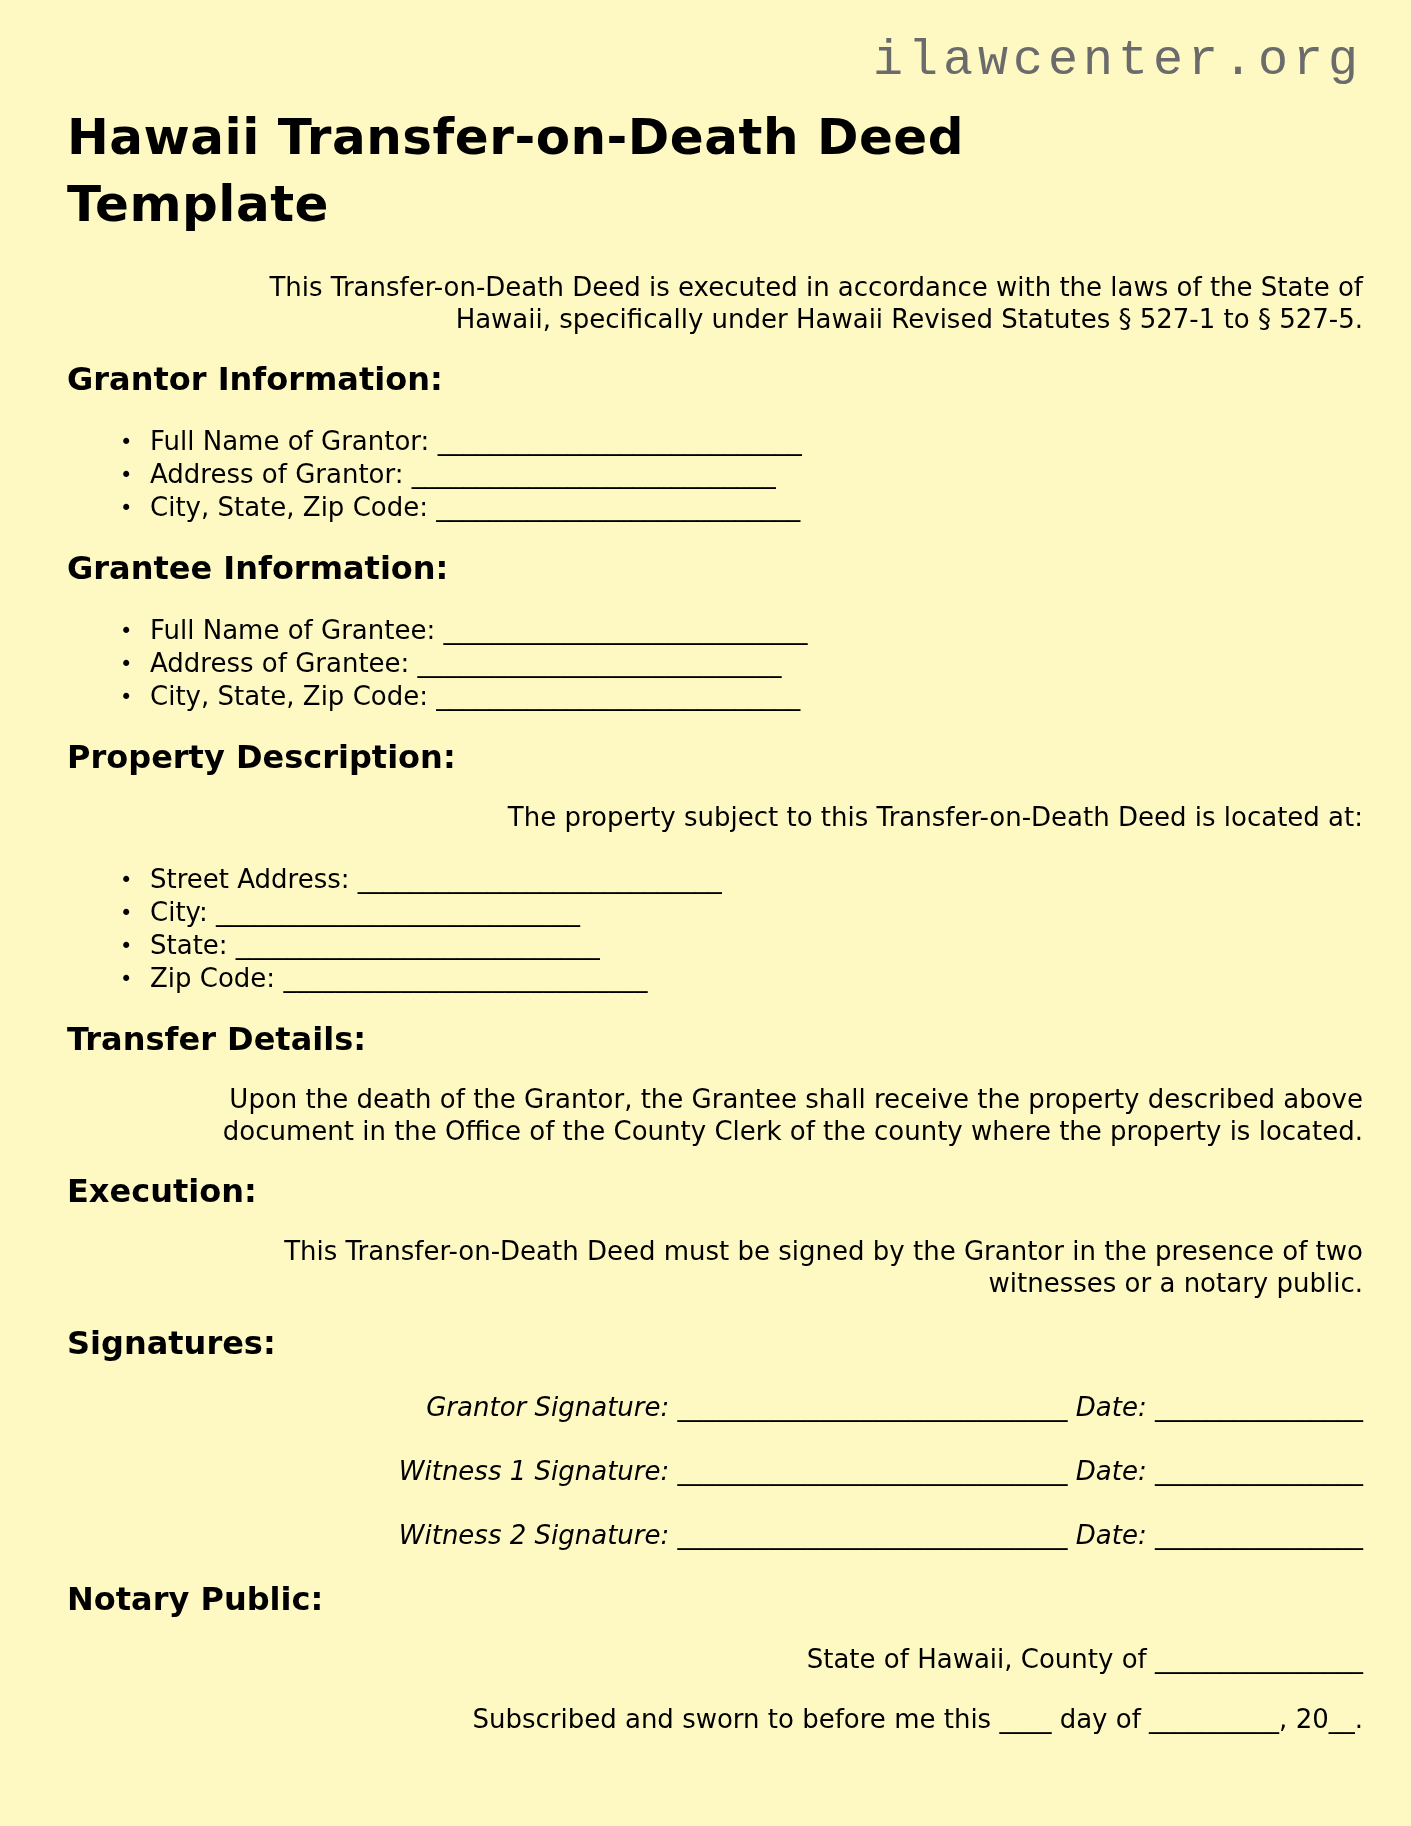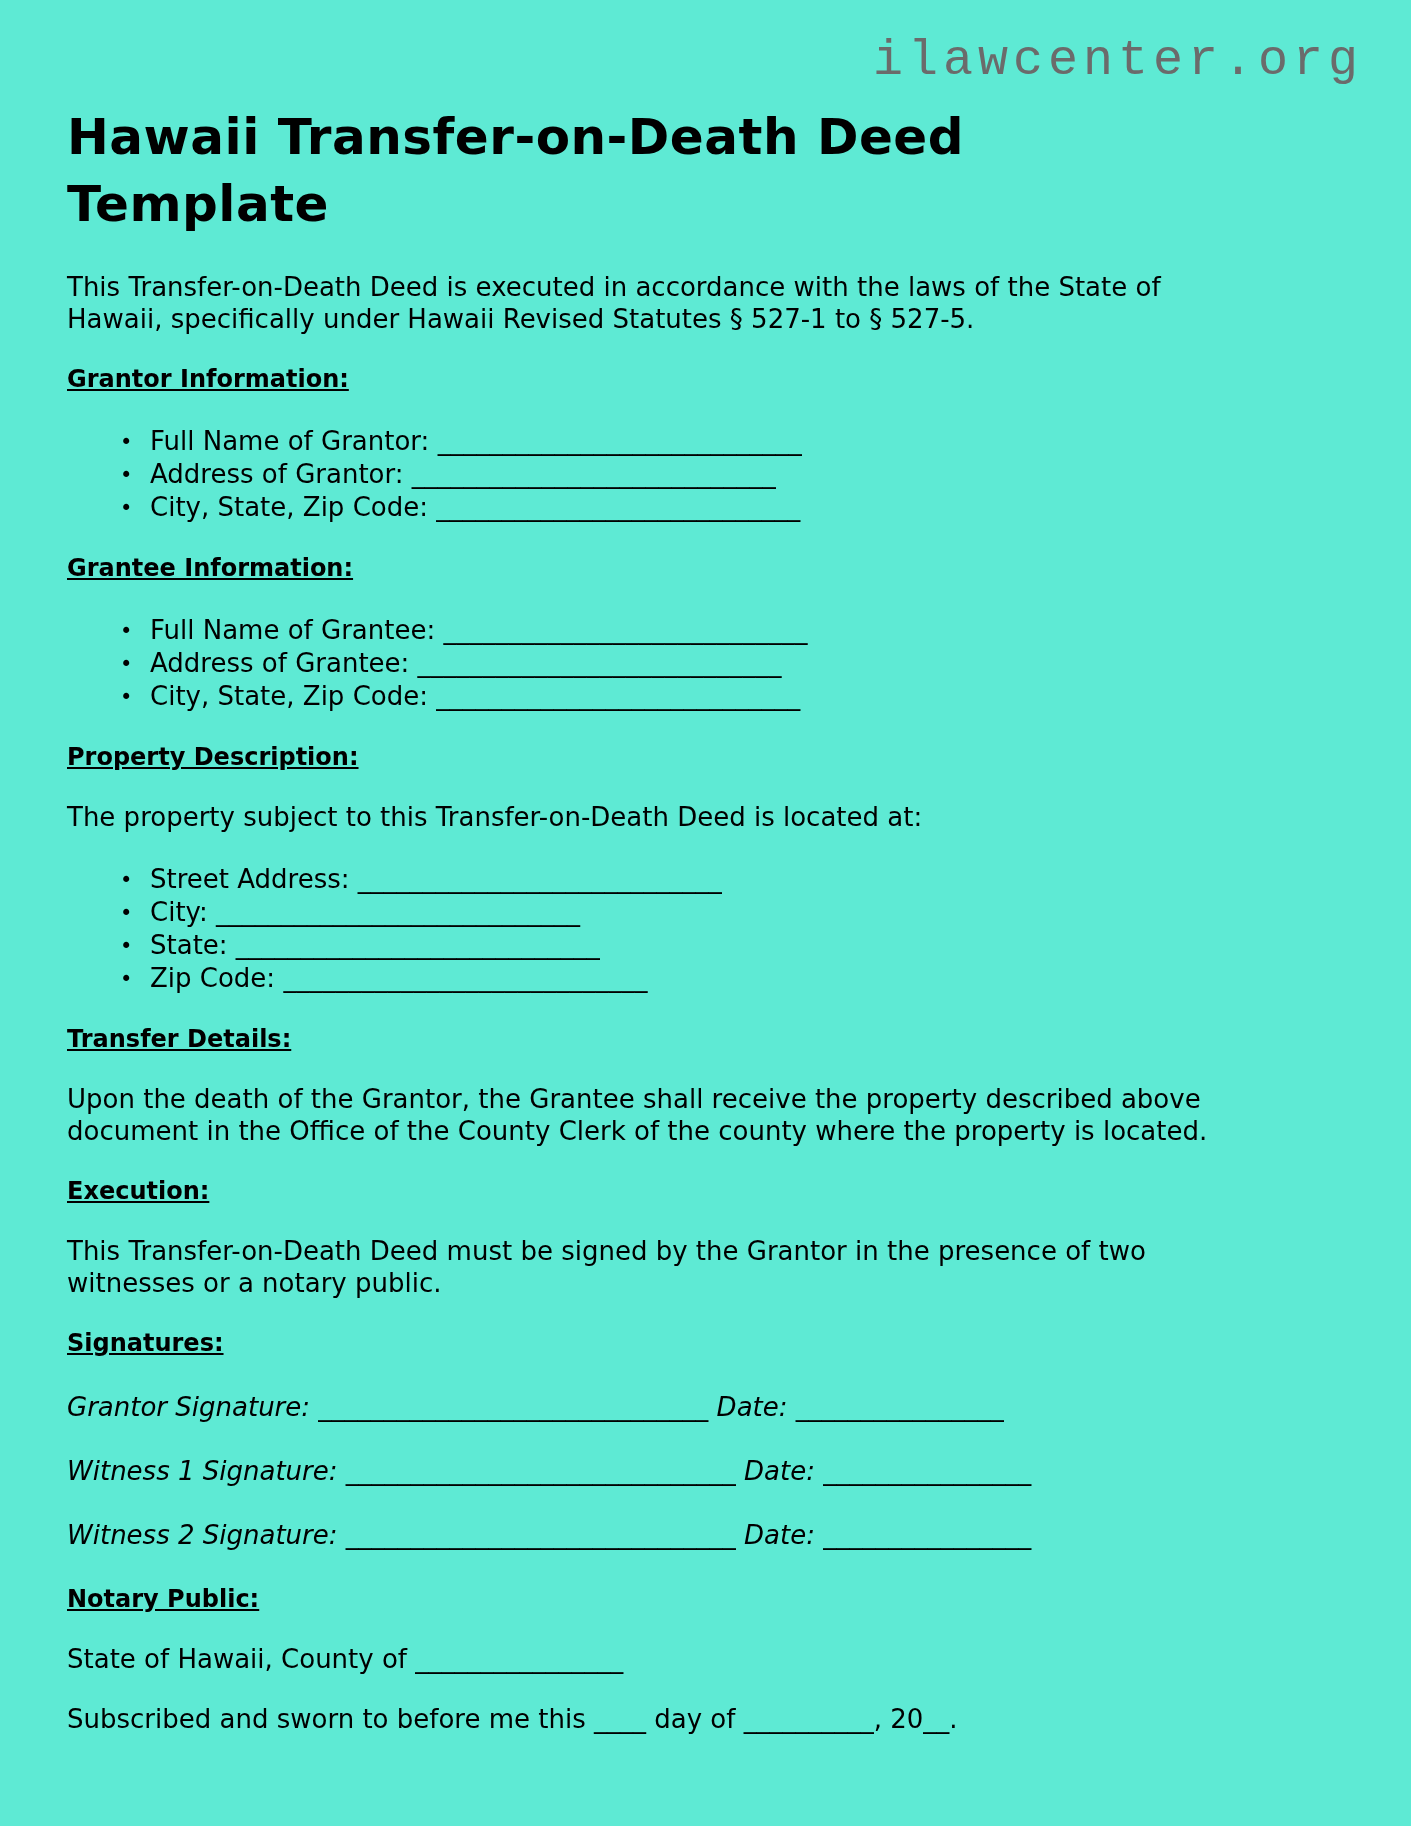--- a/index.html
+++ b/index.html
@@ -1,21 +1,21 @@
 <!DOCTYPE html>
 <html><head>
 <meta charset="utf-8">
 <style>
   html, body { margin: 0; padding: 0; background: #ffffff; }
   .page {
     position: relative;
     width: 1411px;
     height: 1826px;
     box-sizing: border-box;
-    background: #5eead4;
+    background: #fef9c3;
     color: #000000;
     font-family: "DejaVu Sans", sans-serif;
     font-size: 26px;
     line-height: 32px;
     padding: 36px 48px 0 67px;
     overflow: hidden;
   }
   .site-label {
     text-align: right;
     font-family: "Liberation Mono", "DejaVu Sans Mono", monospace;
@@ -28,26 +28,25 @@
   h1 {
     margin: 18px 0 33px 0;
     font-size: 50px;
     line-height: 67px;
     font-weight: bold;
     letter-spacing: 0.5px;
     color: #000000;
   }
   h2 {
     margin: 28px 0;
-    font-size: 24px;
+    font-size: 32px;
     line-height: 32px;
     font-weight: bold;
-    text-decoration: underline;
   }
-  p.para, p.row { margin: 28px 0; white-space: nowrap; }
+  p.para, p.row { margin: 28px 0; white-space: nowrap; text-align: right; }
   p.sig-row { margin: 32px 0; font-style: italic; }
   ul.fields {
     margin: 30px 0 28px 0;
     padding: 0 0 0 83px;
     list-style: none;
   }
   ul.fields li { line-height: 32px; white-space: nowrap; }
   ul.fields li::before {
     content: "\2022";
     display: inline-block;

